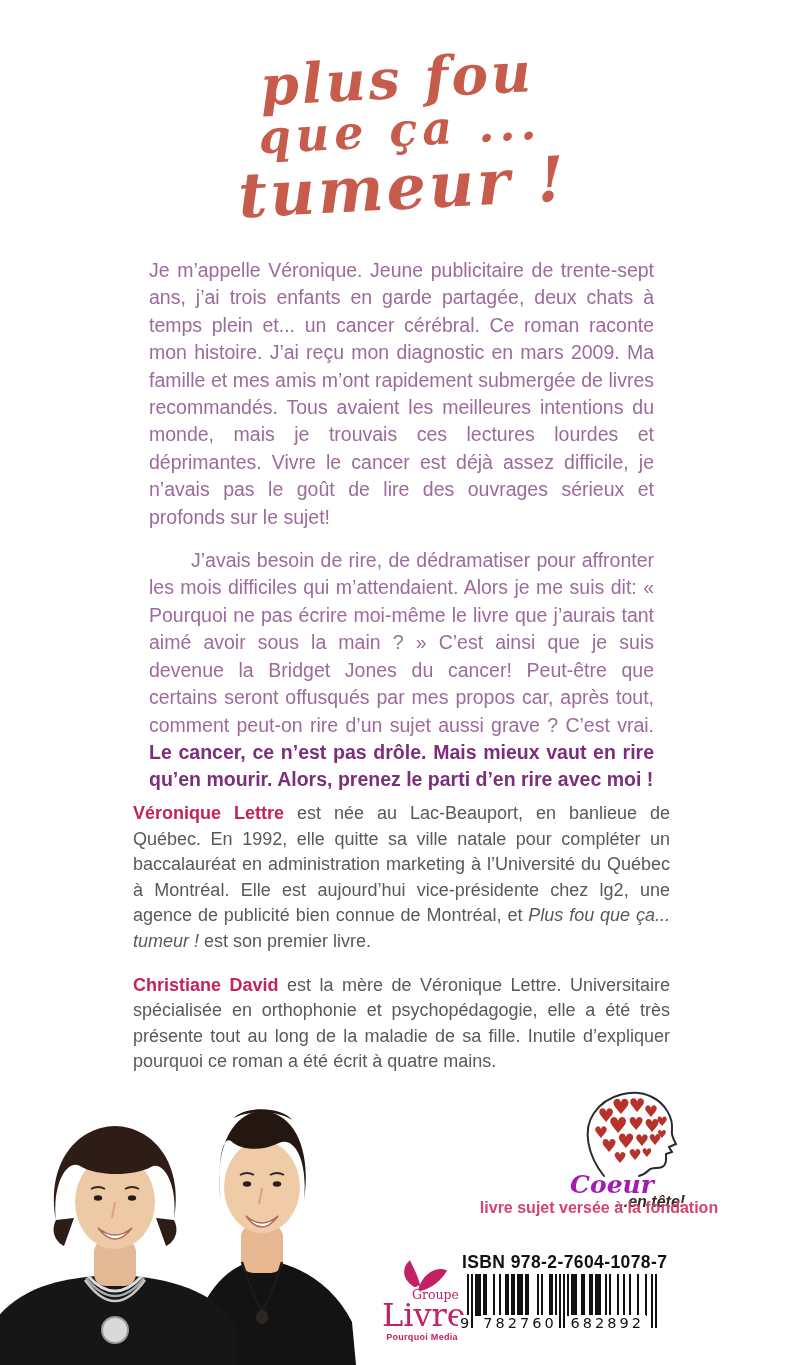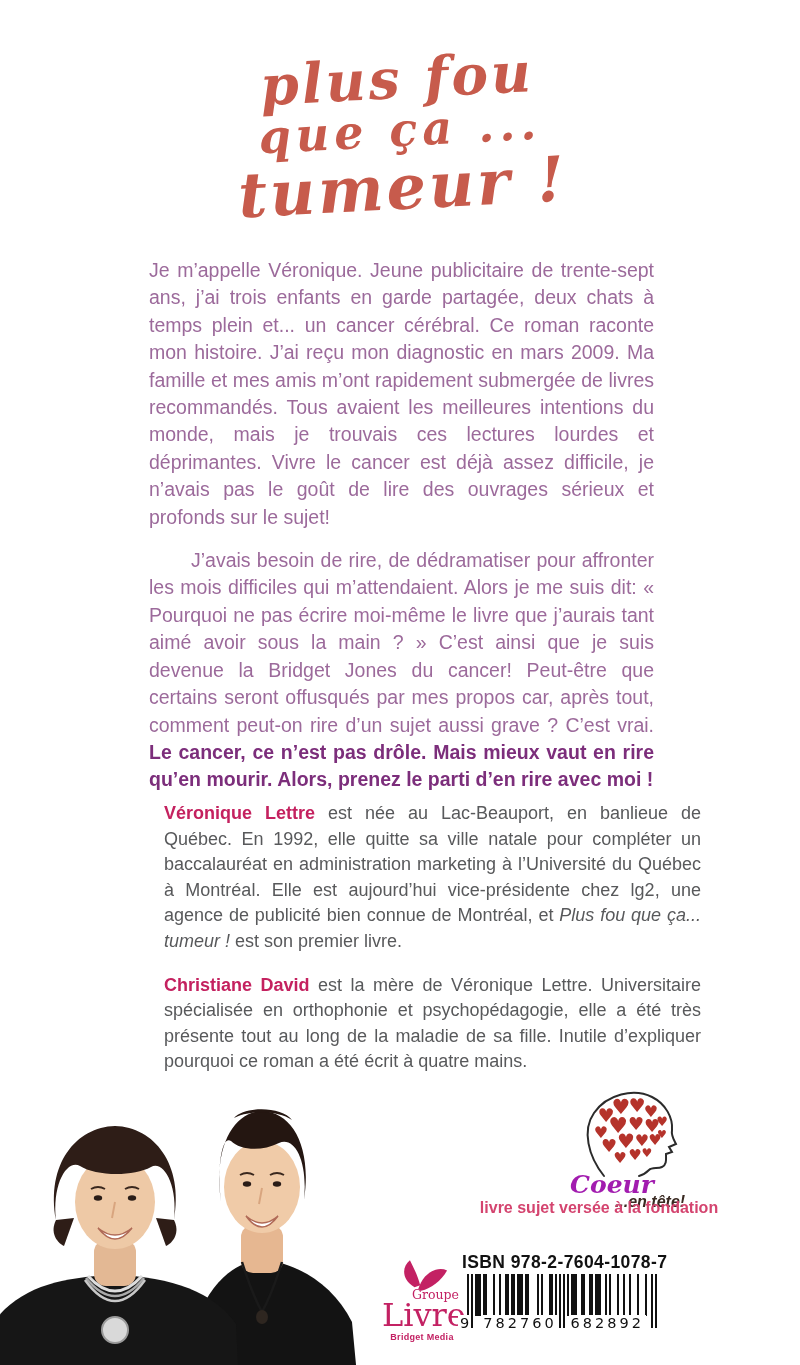--- a/index.html
+++ b/index.html
@@ -20,21 +20,21 @@
   .synopsis{
     position:absolute;left:133px;width:537px;top:241px;
     color:#9c6a9b;font-size:19.5px;line-height:27.4px;text-align:justify;
   }
   .synopsis p{margin:16px;}
   .synopsis p.indent{text-indent:42px;}
   .synopsis strong{color:#7c2e7b;font-weight:bold;}
   
   .bios{
     position:absolute;left:133px;width:537px;top:801px;
-    color:#58595b;font-size:18px;line-height:25.6px;text-align:justify;margin-left:31px;
+    color:#58595b;font-size:18px;line-height:25.6px;text-align:justify;
   }
   .bios p{margin:0 0 18px 0;}
   .bios .author-name{color:#c4215f;font-weight:bold;}
   .bios em{font-style:italic;}
   
   .photo{position:absolute;left:0;top:1080px;width:385px;height:285px;}
   
   .coeur{position:absolute;left:548px;top:1086px;width:170px;text-align:center;}
   .coeur svg{display:block;margin:0 auto;}
   .coeur .script1{
@@ -159,21 +159,21 @@
     <div>livre sujet versée à la fondation</div>
   </div>
 
   <div class="publisher">
     <svg width="52" height="34" viewBox="0 0 56 36">
       <path d="M20,30 C6,22 6,8 15,1 C19,9 24,19 26,28 Z" fill="#c32163"></path>
       <path d="M24,32 C29,15 44,7 55,12 C49,23 38,31 27,34 Z" fill="#c32163"></path>
     </svg>
     <div class="groupe">Groupe</div>
     <div class="livre">Livre</div>
-    <div class="media">Bridget Media</div>
+    <div class="media">Pourquoi Media</div>
   </div>
 
   <div class="barcode">
     <div class="isbn-label">ISBN 978-2-7604-1078-7</div>
     <svg id="bars" class="bars" width="190" height="56" viewBox="0 0 190 56" shape-rendering="crispEdges" fill="#111111">
         <rect x="0" y="0" width="2" height="54"></rect>
         <rect x="4" y="0" width="2" height="54"></rect>
         <rect x="8" y="0" width="2" height="42"></rect>
         <rect x="10" y="0" width="2" height="42"></rect>
         <rect x="12" y="0" width="2" height="42"></rect>

